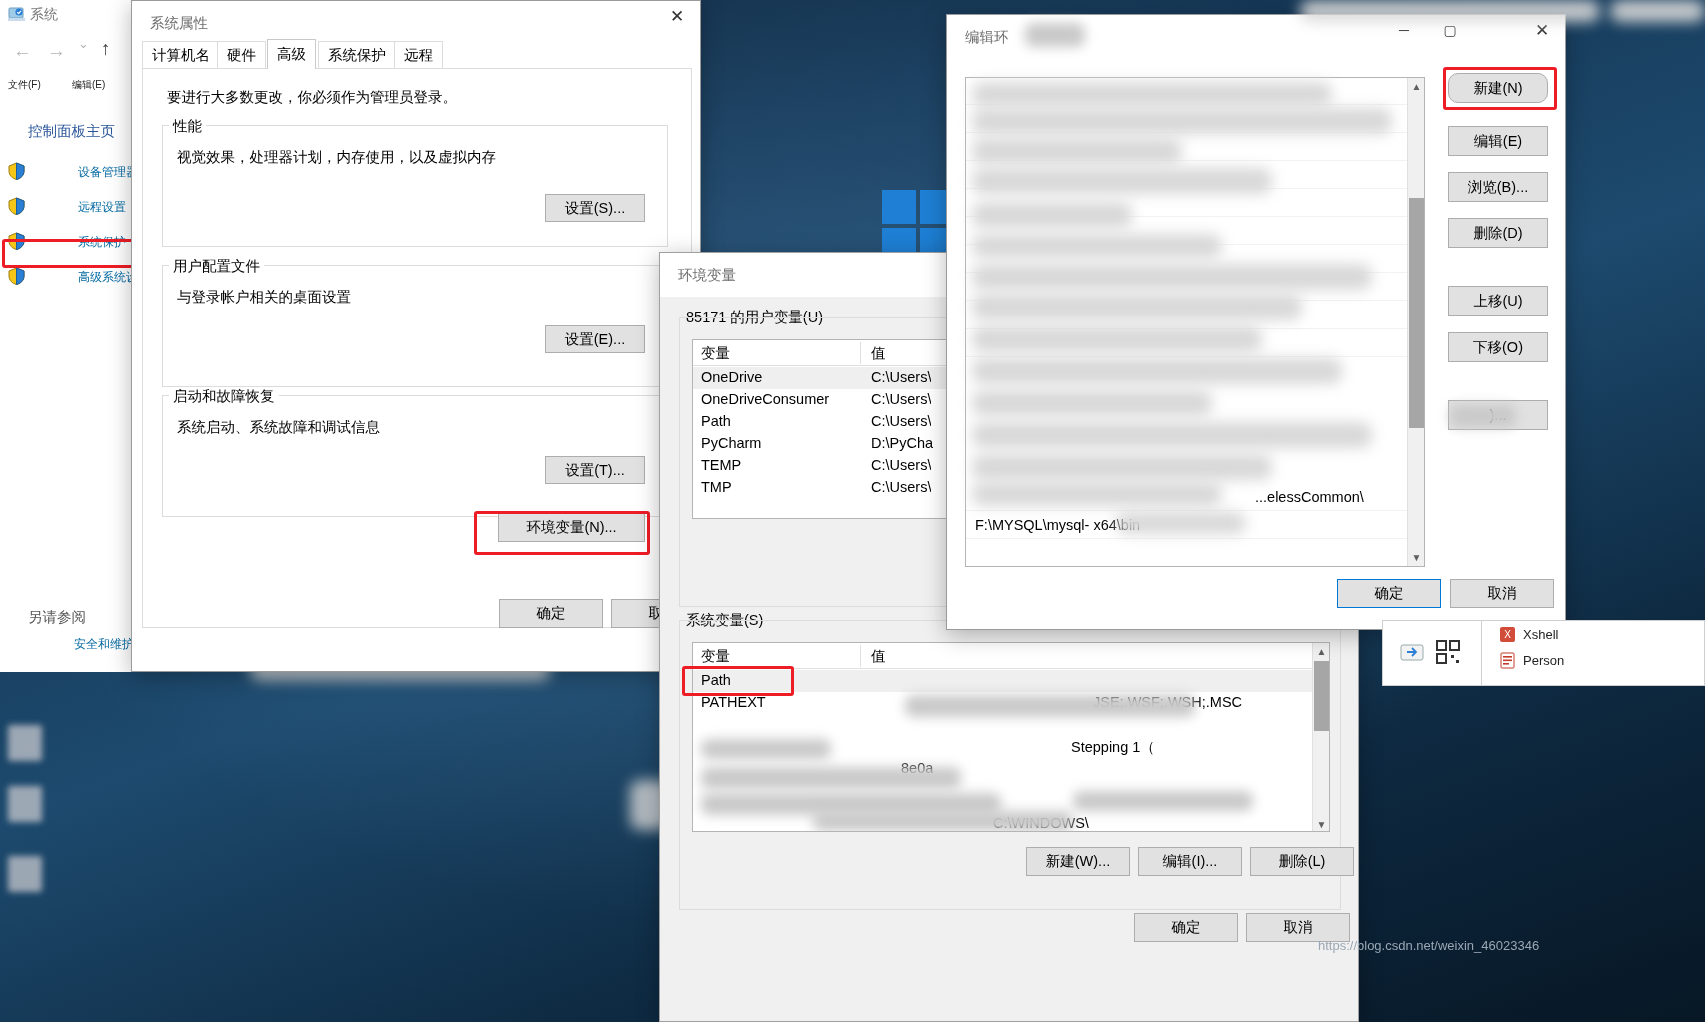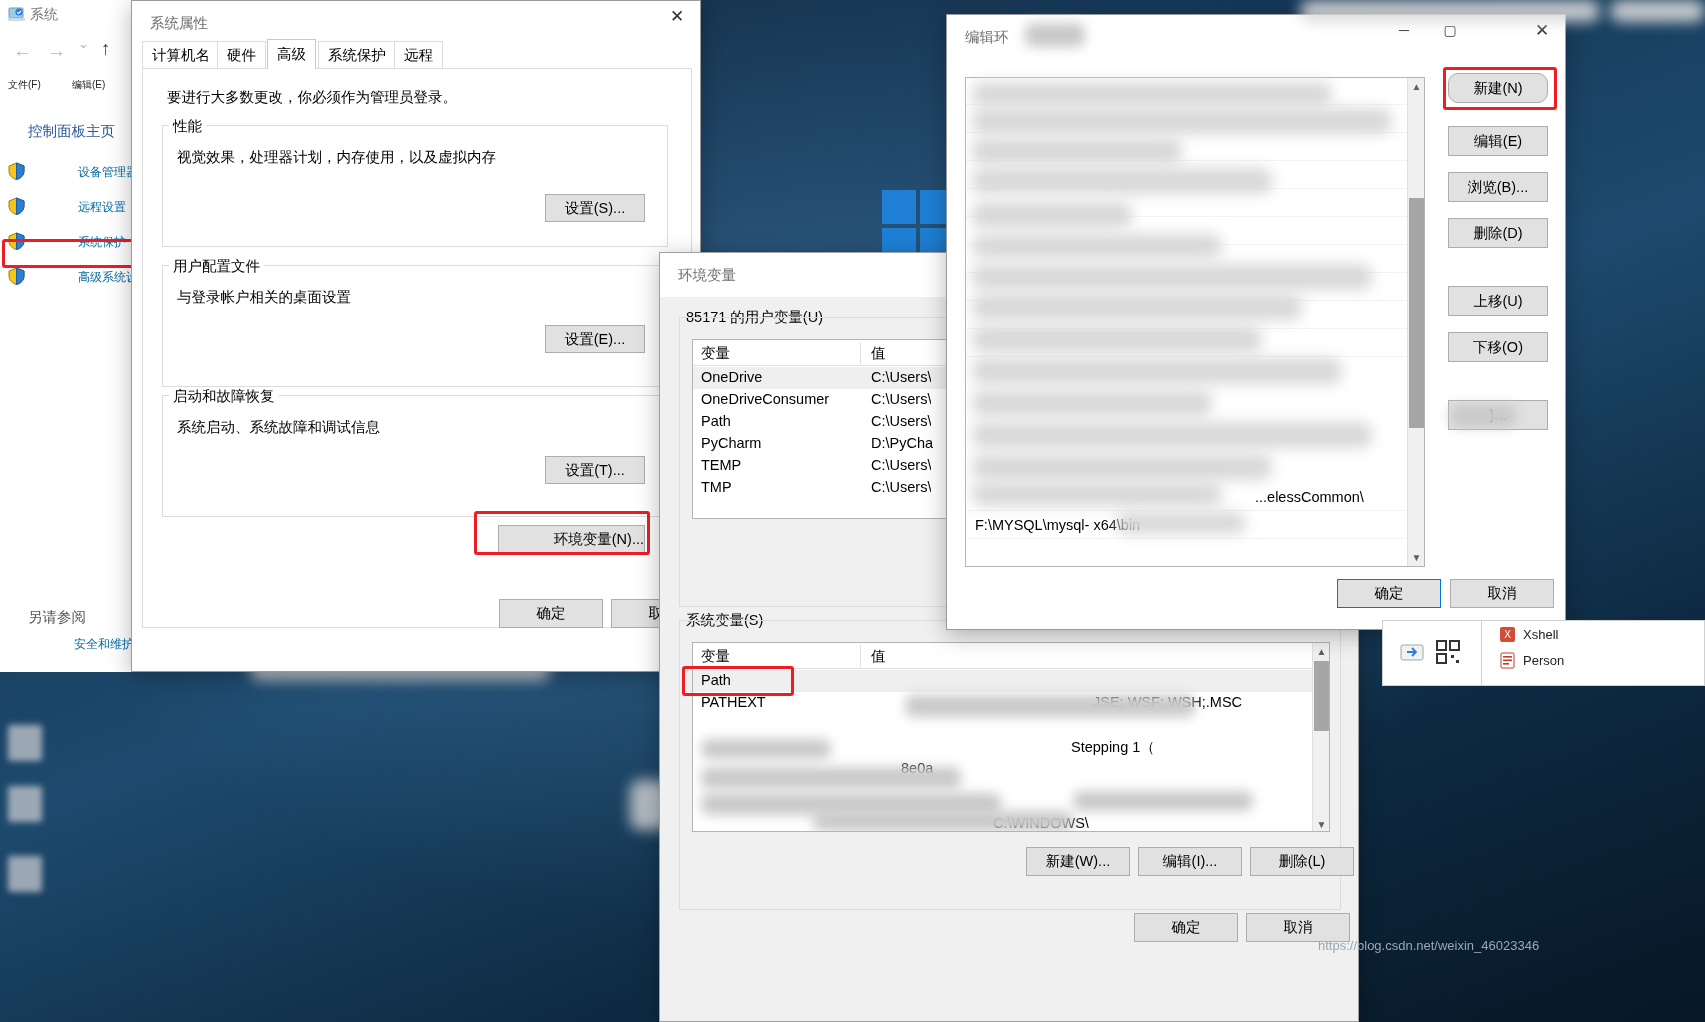--- a/index.html
+++ b/index.html
@@ -221,21 +221,21 @@
       <span>设置(E)...</span>
       </div>
 
     <div class="gbox" style="left:19px;top:326px;width:506px;height:122px;"></div>
     <span class="glabel" style="left:26px;top:318px;">启动和故障恢复</span>
     <span class="sp-text" style="left:34px;top:349px;">系统启动、系统故障和调试信息</span>
     <div class="wbtn" style="left:402px;top:387px;width:100px;height:28px;">
       <span>设置(T)...</span>
       </div>
 
-    <div class="wbtn" style="left:355px;top:456px;width:147px;height:29px;justify-content:flex-end;">
+    <div class="wbtn" style="left:355px;top:444px;width:147px;height:29px;">
       <span>环境变量(N)...</span>
       </div>
   </div>
 
   <div class="wbtn" style="left:367px;top:598px;width:104px;height:29px;">
     <span>确定</span>
     </div>
   <div class="wbtn" style="left:479px;top:598px;width:104px;height:29px;">
     <span>取消</span>
     </div>

